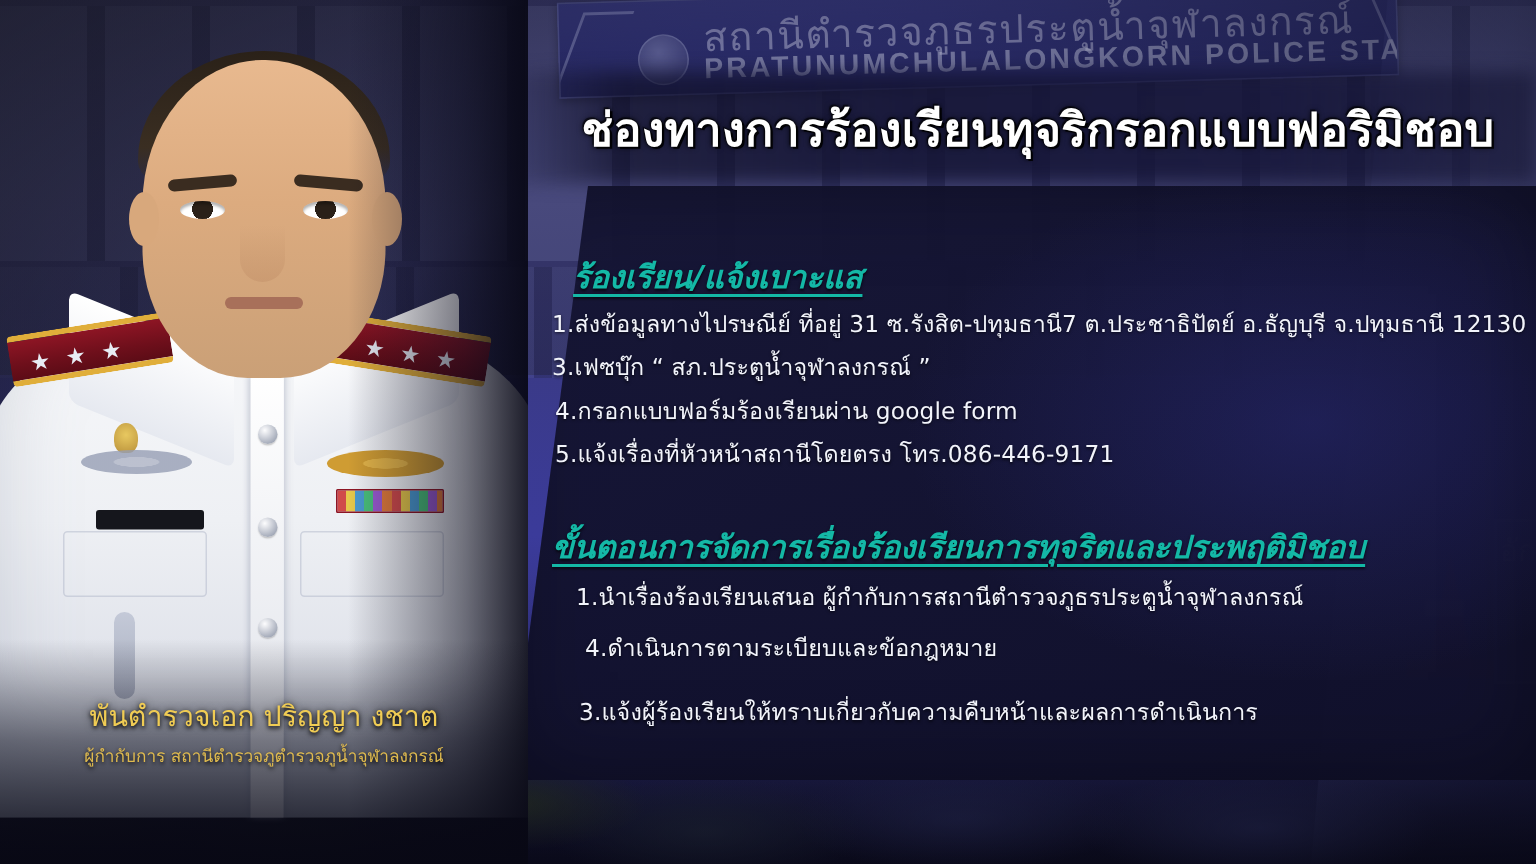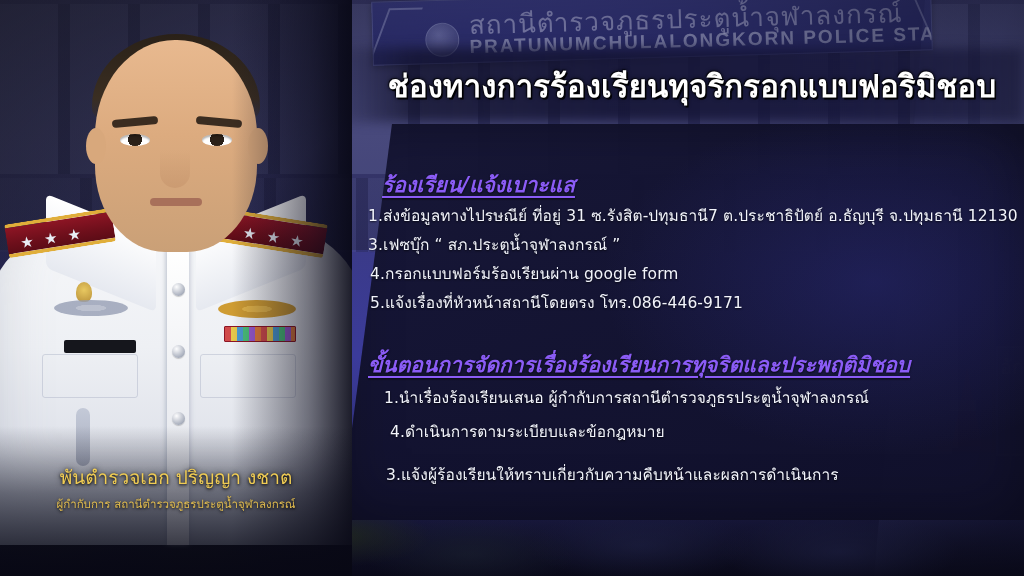--- a/index.html
+++ b/index.html
@@ -154,21 +154,21 @@
     background:radial-gradient(ellipse 55% 60% at 78% 40%, rgba(58,60,170,.30), transparent 72%);
     pointer-events:none;
   }
 
   .content {
     position:absolute; left:368px; top:132px; width:656px; height:388px;
     padding:28px 10px 10px 0;
   }
   .sec-head {
     font-family:"DejaVu Sans",sans-serif;
-    color:#8b5cf6; font-weight:bold; font-style:italic;
+    color:#14b8a6; font-weight:bold; font-style:italic;
     font-size:21px; text-decoration:underline;
     text-underline-offset:4px; text-decoration-thickness:2px;
     white-space:nowrap;
     text-shadow:0 1px 2px rgba(0,0,0,.75);
   }
   .head-1 { position:absolute; left:14px; top:36px; }
   .head-2 { position:absolute; left:0px;  top:216px; }
 
   .list { position:absolute; left:0; width:656px; }
   .list-1 { top:72px; }
@@ -421,16 +421,16 @@
     <div class="p-pocket-l"></div>
     <div class="p-pocket-r"></div>
     <div class="p-aiguillette"></div>
 
     <div class="p-fade-r"></div>
     <div class="p-fade-b"></div>
   </div>
 
   <div class="caption">
     <div class="cap-name">พันตำรวจเอก ปริญญา  งชาต</div>
-    <div class="cap-role">ผู้กำกับการ สถานีตำรวจภูธรประตูน้ำจุฬาลงกรณ์</div>
+    <div class="cap-role">ผู้กำกับการ สถานีตำรวจภูตำรวจภูน้ำจุฬาลงกรณ์</div>
   </div>
 
 </div>
 
 </body></html>

